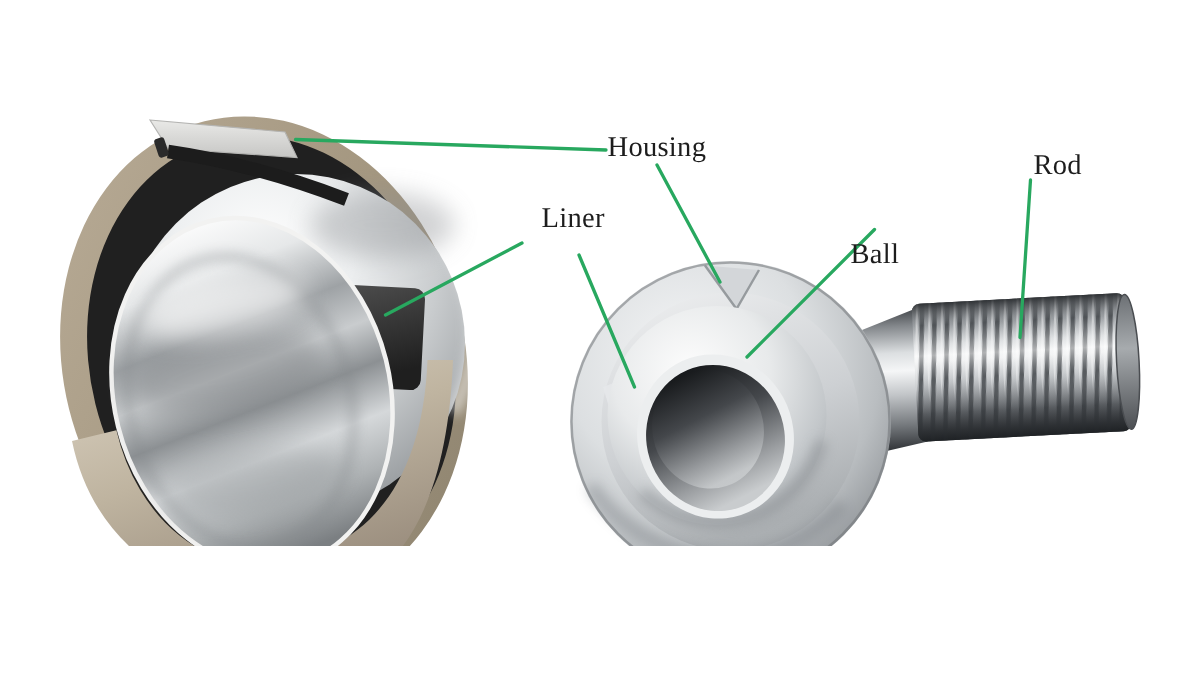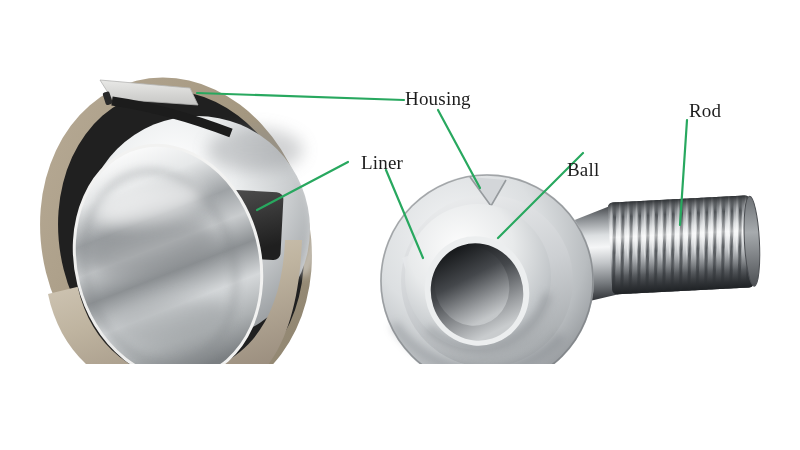--- a/index.html
+++ b/index.html
@@ -181,17 +181,17 @@
     <line class="leader" x1="197" y1="93" x2="404" y2="100"></line>
     <line class="leader" x1="438" y1="110" x2="480" y2="188"></line>
     <line class="leader" x1="348" y1="162" x2="257" y2="210"></line>
     <line class="leader" x1="386" y1="170" x2="423" y2="258"></line>
     <line class="leader" x1="583" y1="153" x2="498" y2="238"></line>
     <line class="leader" x1="687" y1="120" x2="680" y2="225"></line>
   </g>
 </svg>
 
 <div class="label" style="left:405px; top:89px;">Housing</div>
-<div class="label" style="left:361px; top:153px;">Liner</div>
+<div class="label" style="left:361px; top:136px;">Liner</div>
 <div class="label" style="left:567px; top:132px;margin-top:28px;">Ball</div>
 <div class="label" style="left:689px; top:101px;">Rod</div>
 
 </div>
 
 </body></html>

